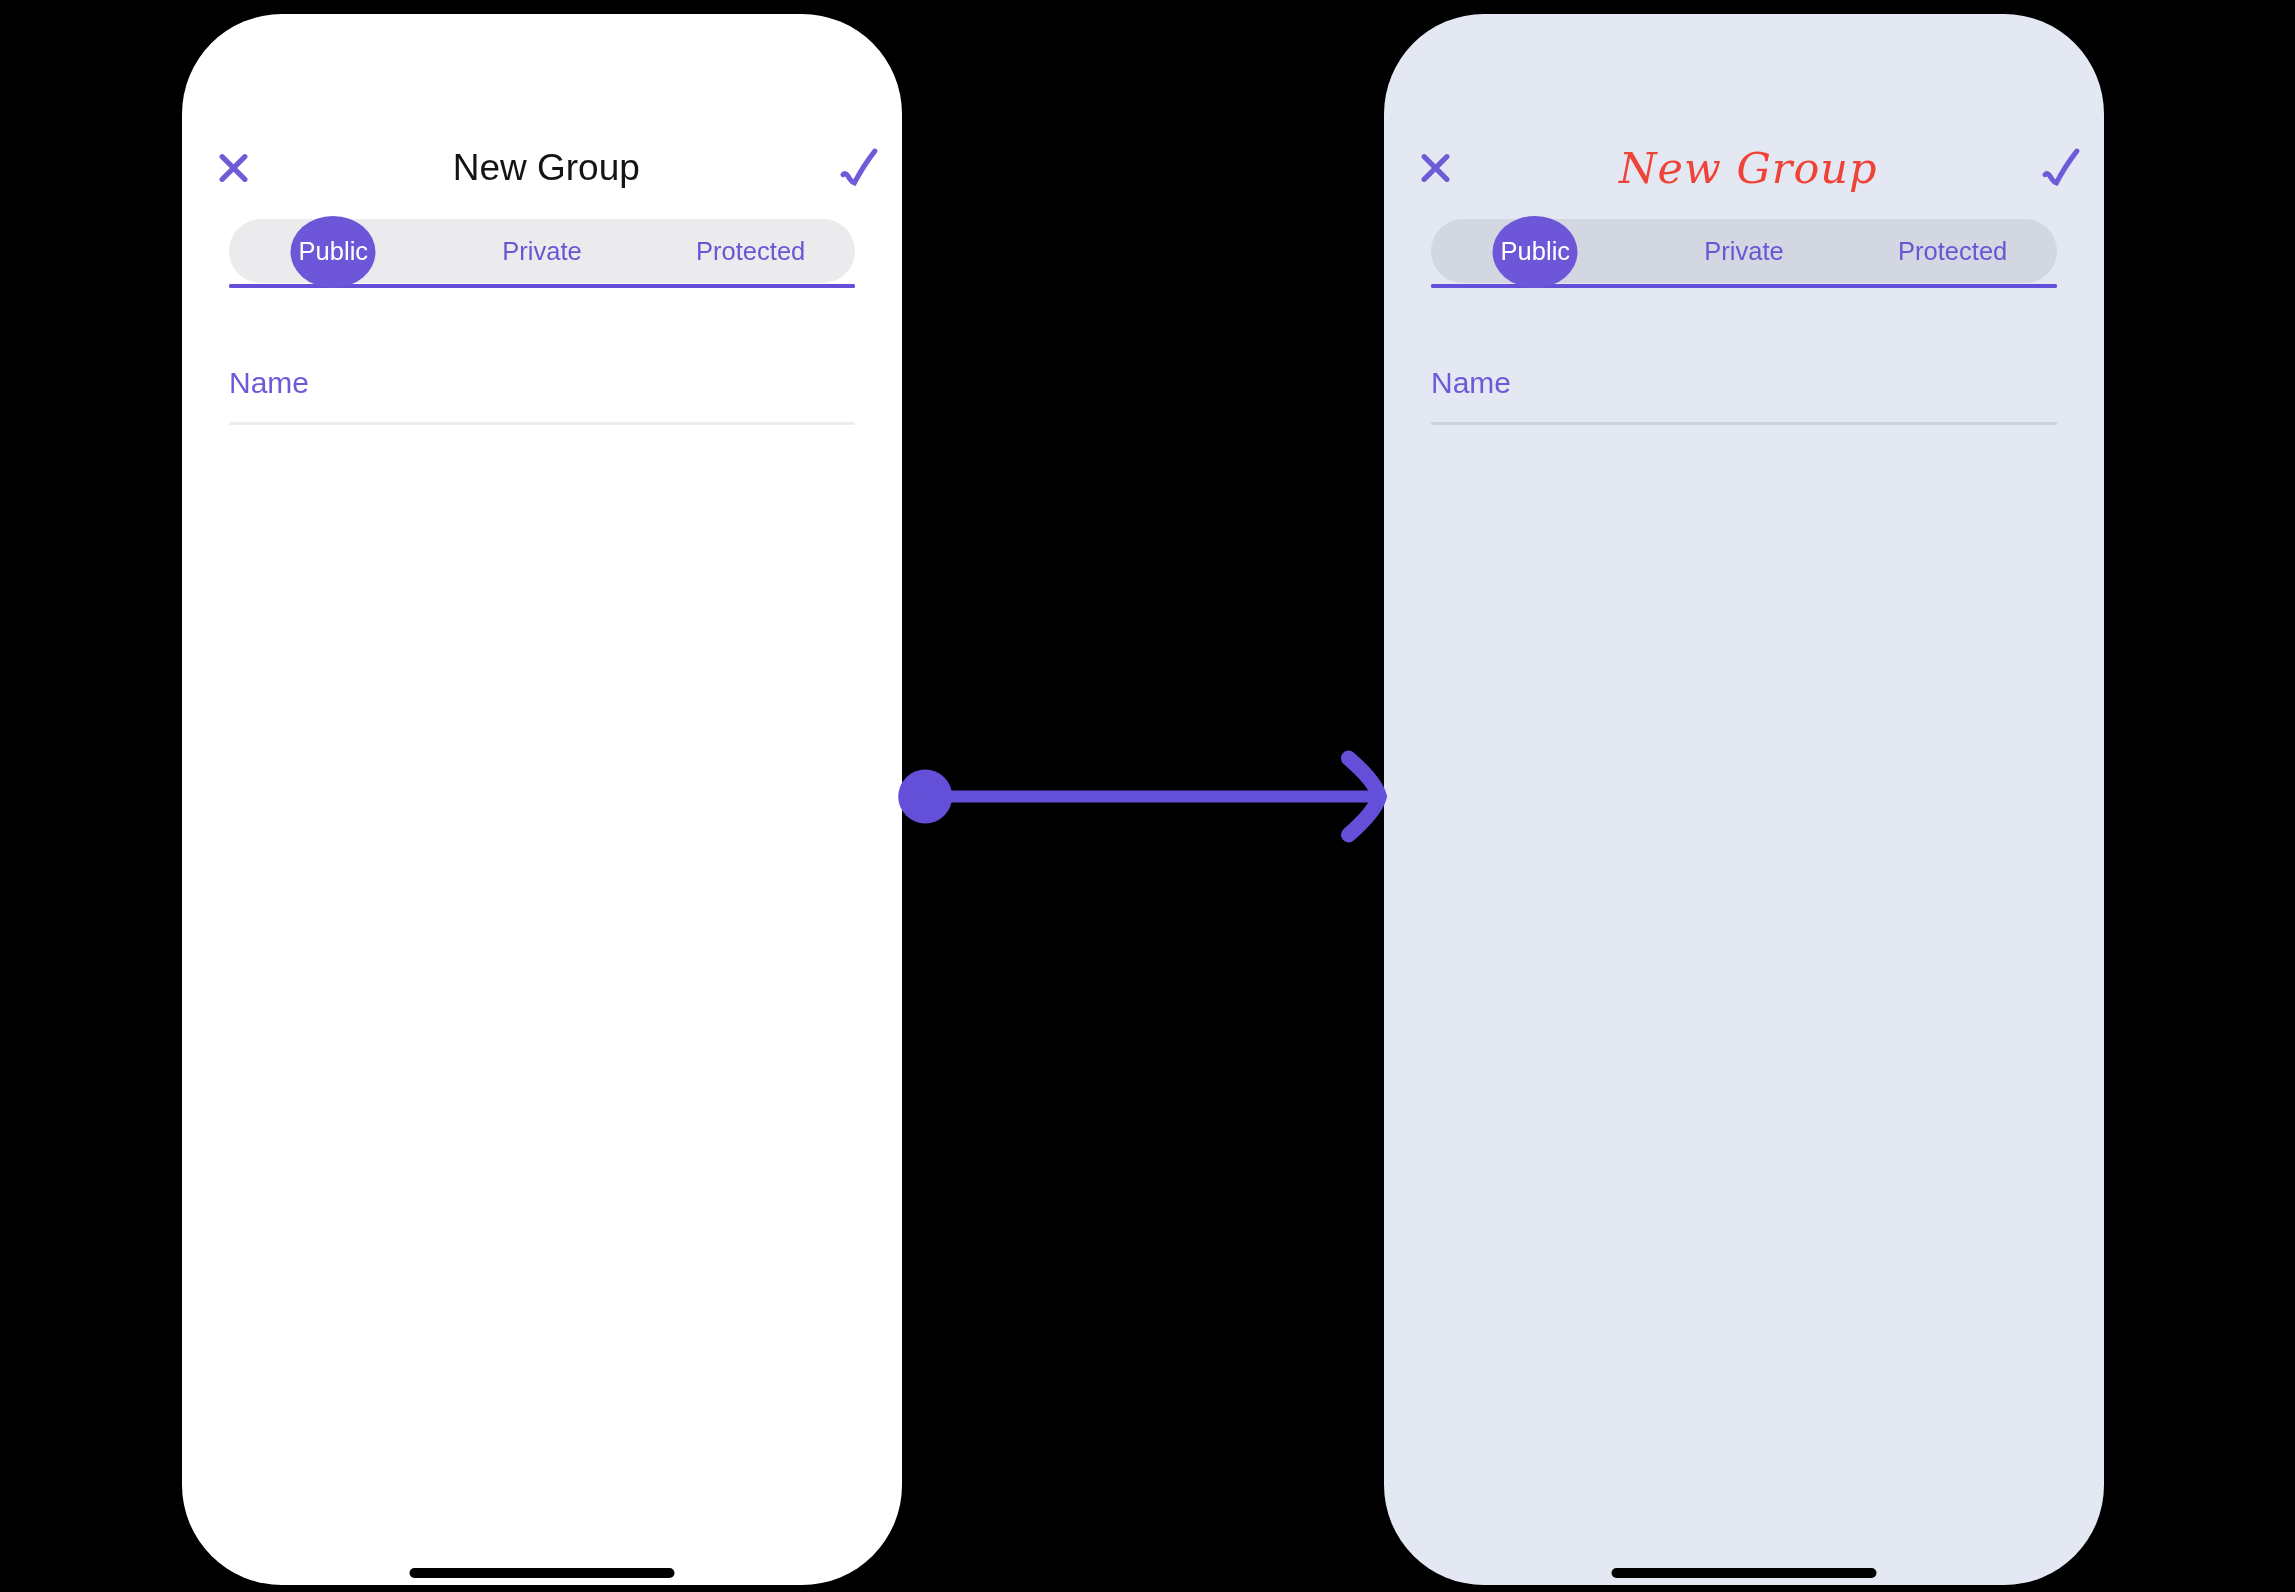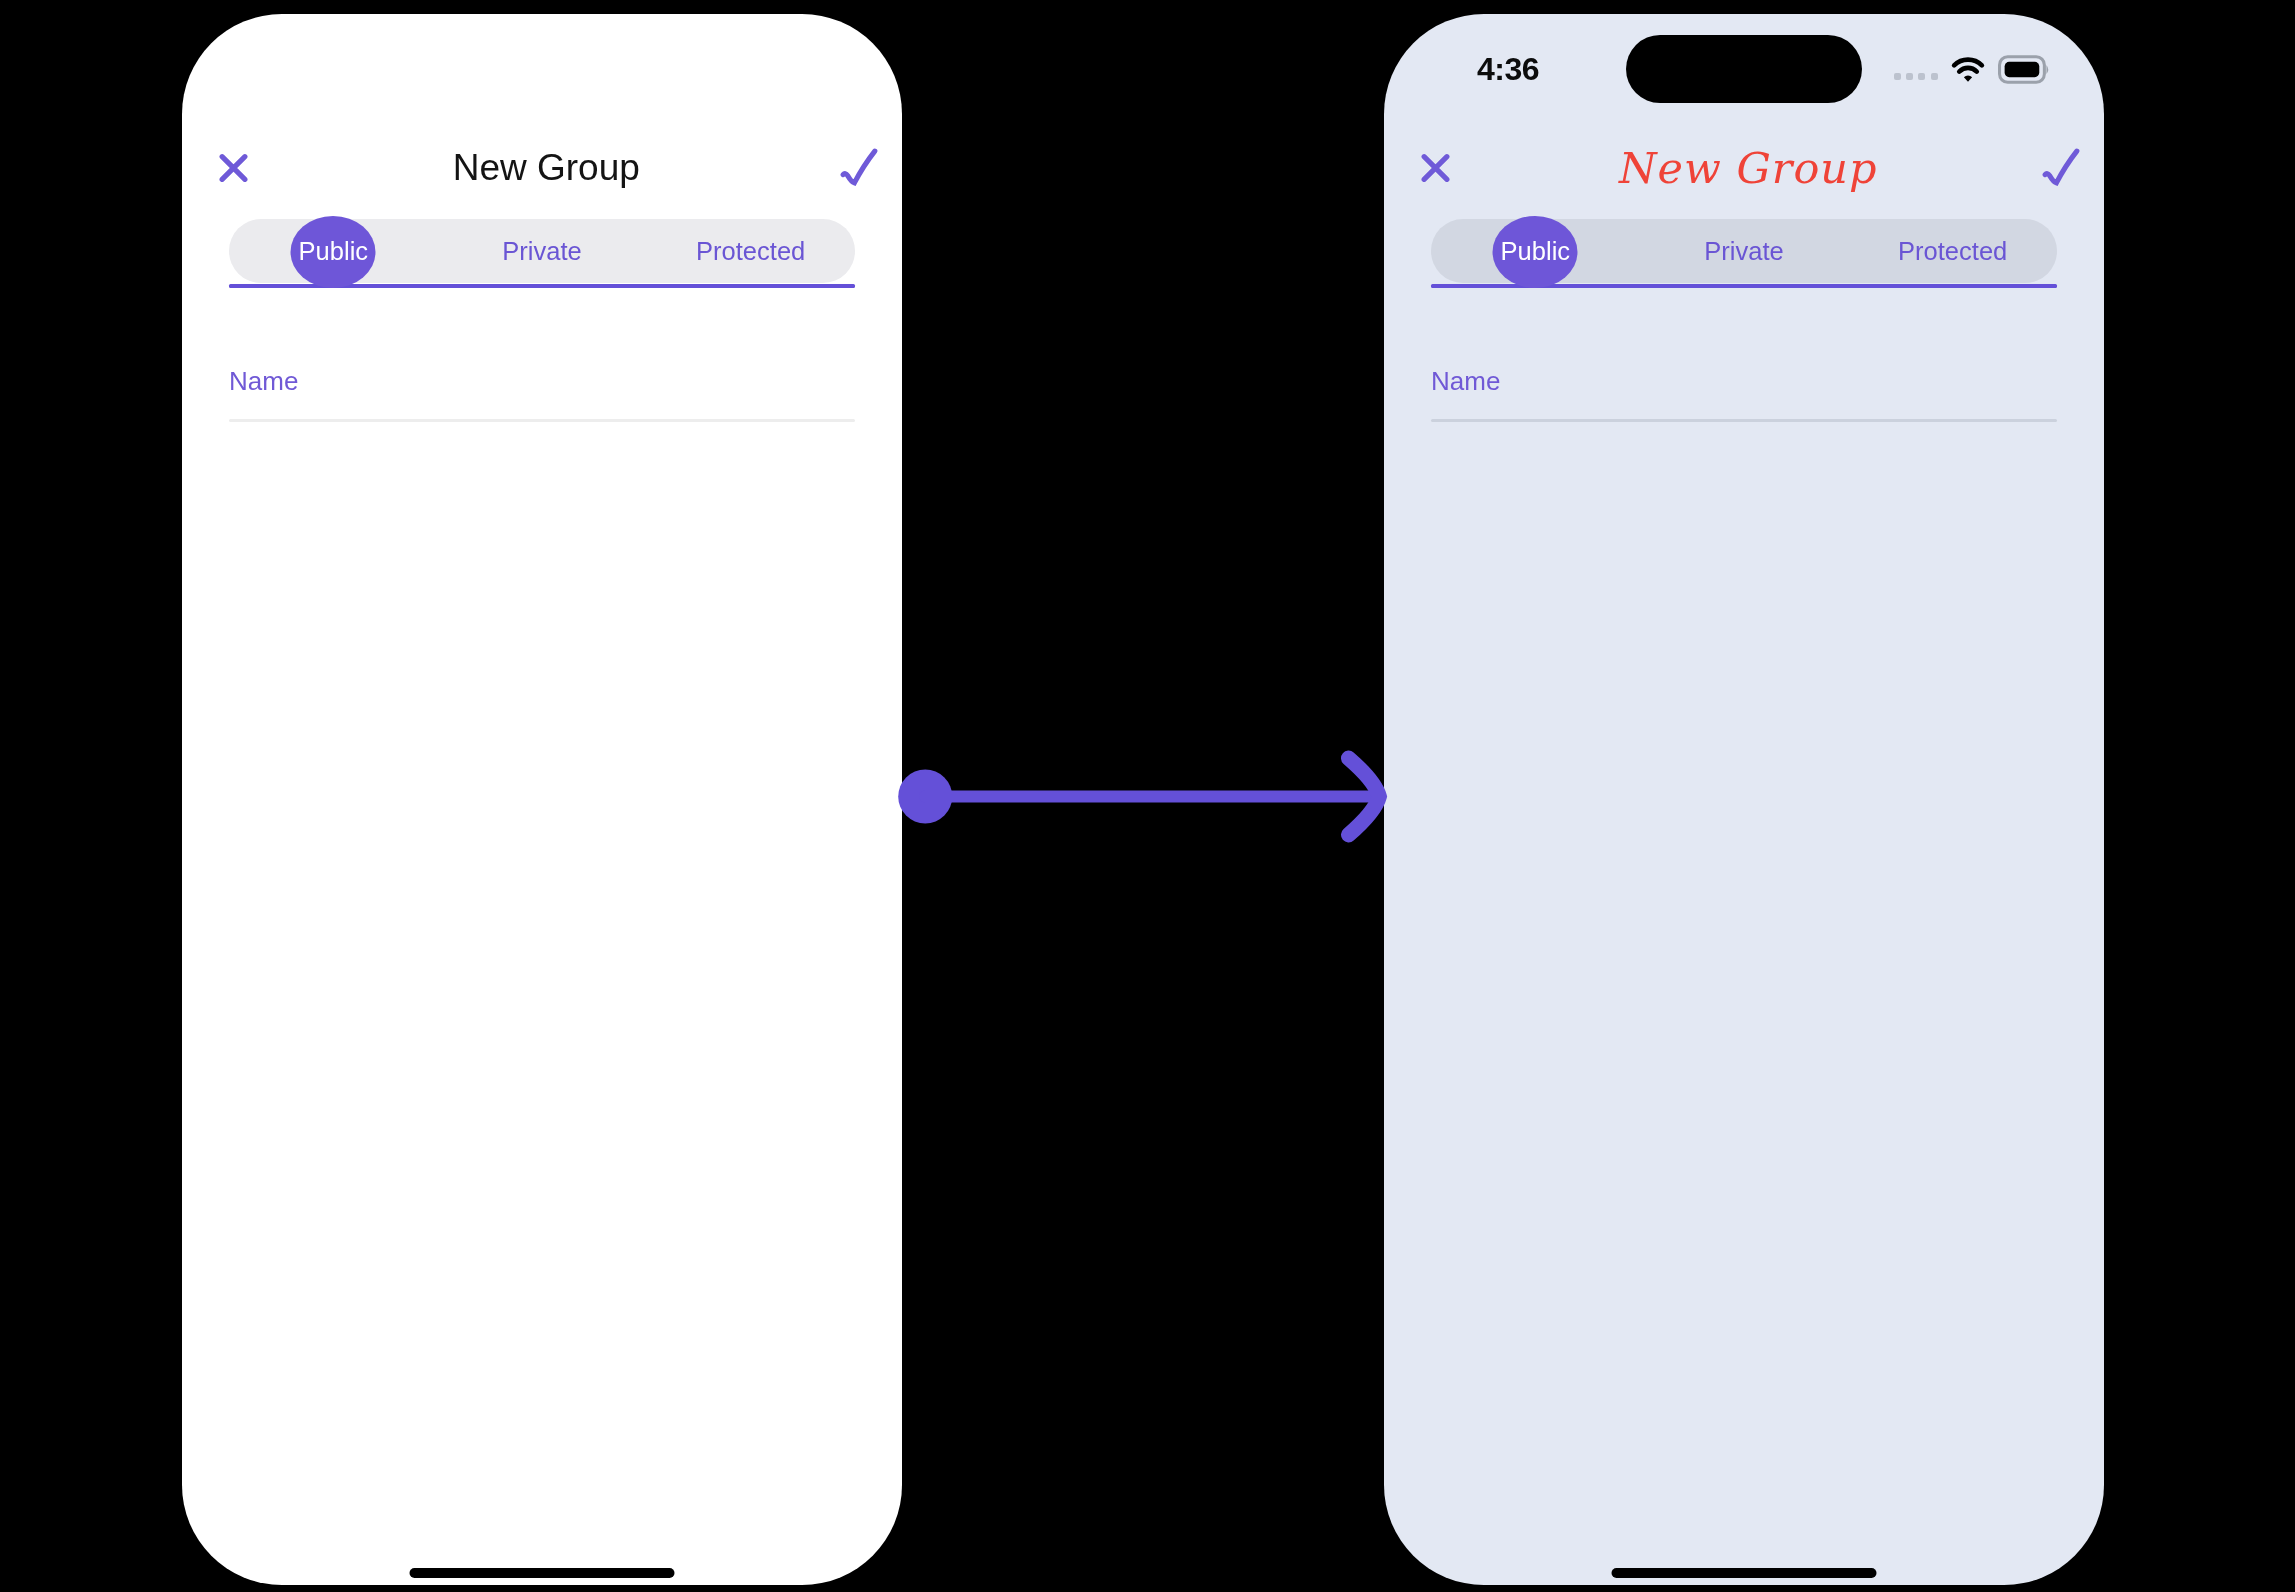--- a/index.html
+++ b/index.html
@@ -68,21 +68,21 @@
     position:absolute;z-index:1;left:50%;transform:translateX(-50%);
     top:-3.1px;width:85px;height:72px;border-radius:50%;background:#6e56d8;
   }
   .seg-underline{height:4.6px;background:#6450d8;border-radius:1.5px;margin-top:0.5px;}
 
   
   .name-field{position:absolute;top:352px;left:47px;width:626px;}
   .name-input{
     width:100%;border:none;outline:none;background:transparent;
     font-family:"Liberation Sans","DejaVu Sans",sans-serif;
-    font-size:26px;font-weight:500;color:#701a75;padding:0;
+    font-size:30px;font-weight:500;color:#701a75;padding:0;
   }
   .name-input::placeholder{color:#7059d6;opacity:1;}
   .field-line{height:3.6px;border-radius:1.5px;background:#ededed;margin-top:21.4px;}
   .phone-right .field-line{background:#cbd1dd;}
 
   
   .home-indicator{
     position:absolute;bottom:7.1px;left:50%;transform:translateX(-50%);
     width:265px;height:10.2px;border-radius:5.1px;background:#000;
   }
@@ -129,42 +129,20 @@
   <div class="name-field">
     <input class="name-input" type="text" placeholder="Name" style="">
     <div class="field-line"></div>
   </div>
 
   <div class="home-indicator"></div>
 </div>
 
 <div class="phone phone-right">
 
-  <div class="statusbar">
-    <div class="time">4:36</div>
-    <div class="island"></div>
-    <div class="status-icons">
-      <div class="cell-dots">
-          <i></i>
-          <i></i>
-          <i></i>
-          <i></i>
-        </div>
-      <svg width="36" height="29" viewBox="0 0 70 56">
-        <path d="M8 20 A38 38 0 0 1 62 20" fill="none" stroke="#000" stroke-width="9" stroke-linecap="round"></path>
-        <path d="M18 32 A24 24 0 0 1 52 32" fill="none" stroke="#000" stroke-width="9" stroke-linecap="round"></path>
-        <path d="M27 43 L35 52 L43 43 A11 11 0 0 0 27 43 Z" fill="#000"></path>
-      </svg>
-      <svg width="53" height="29" viewBox="0 0 104 56">
-        <rect x="3" y="3" width="88" height="50" rx="16" fill="none" stroke="#9ba1ab" stroke-width="6"></rect>
-        <rect x="13" y="13" width="68" height="30" rx="9" fill="#000"></rect>
-        <path d="M95 19 Q102 28 95 37 Z" fill="#9ba1ab"></path>
-      </svg>
-    </div>
-  </div>
 
   <div class="navbar">
     <div class="icon-btn">
       <svg width="29" height="30" viewBox="0 0 56 58">
         <path d="M6 7 L50 51 M50 7 L6 51" stroke="#6f5ad8" stroke-width="10" stroke-linecap="round" fill="none"></path>
       </svg>
     </div>
     <div class="nav-title">New Group</div>
     <div class="icon-btn">
       <svg width="41" height="46" viewBox="0 0 80 90">

